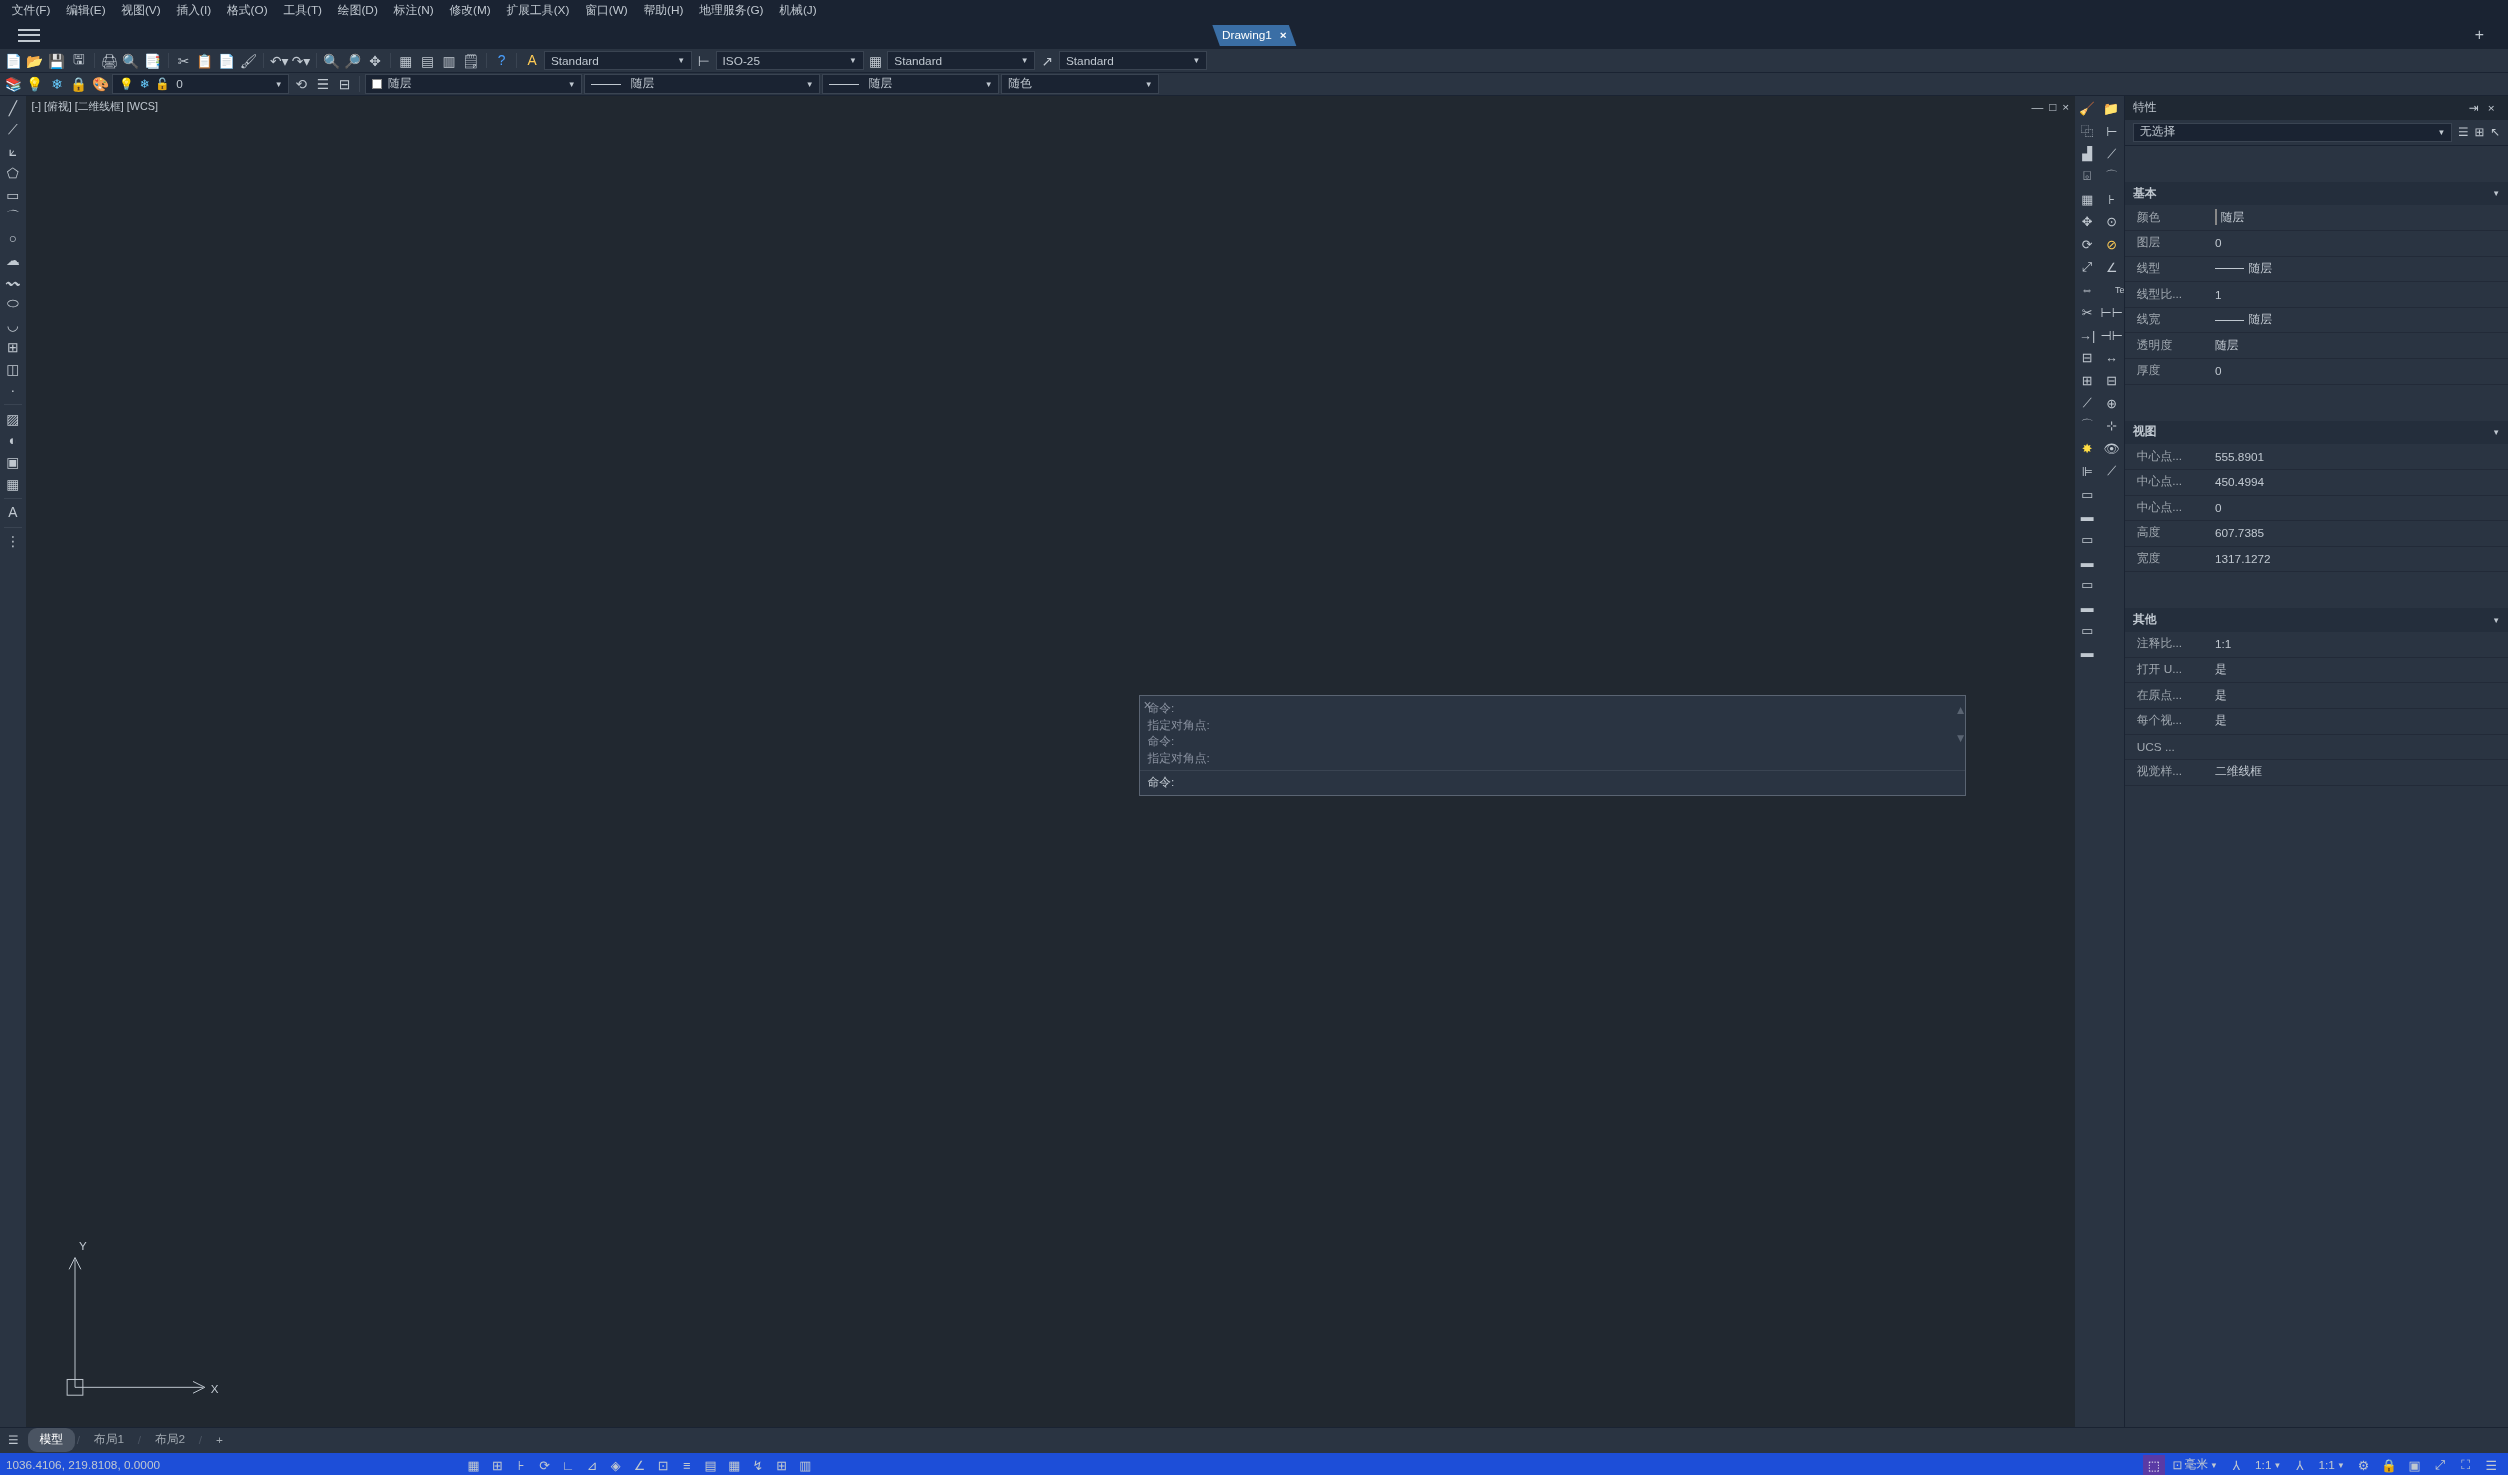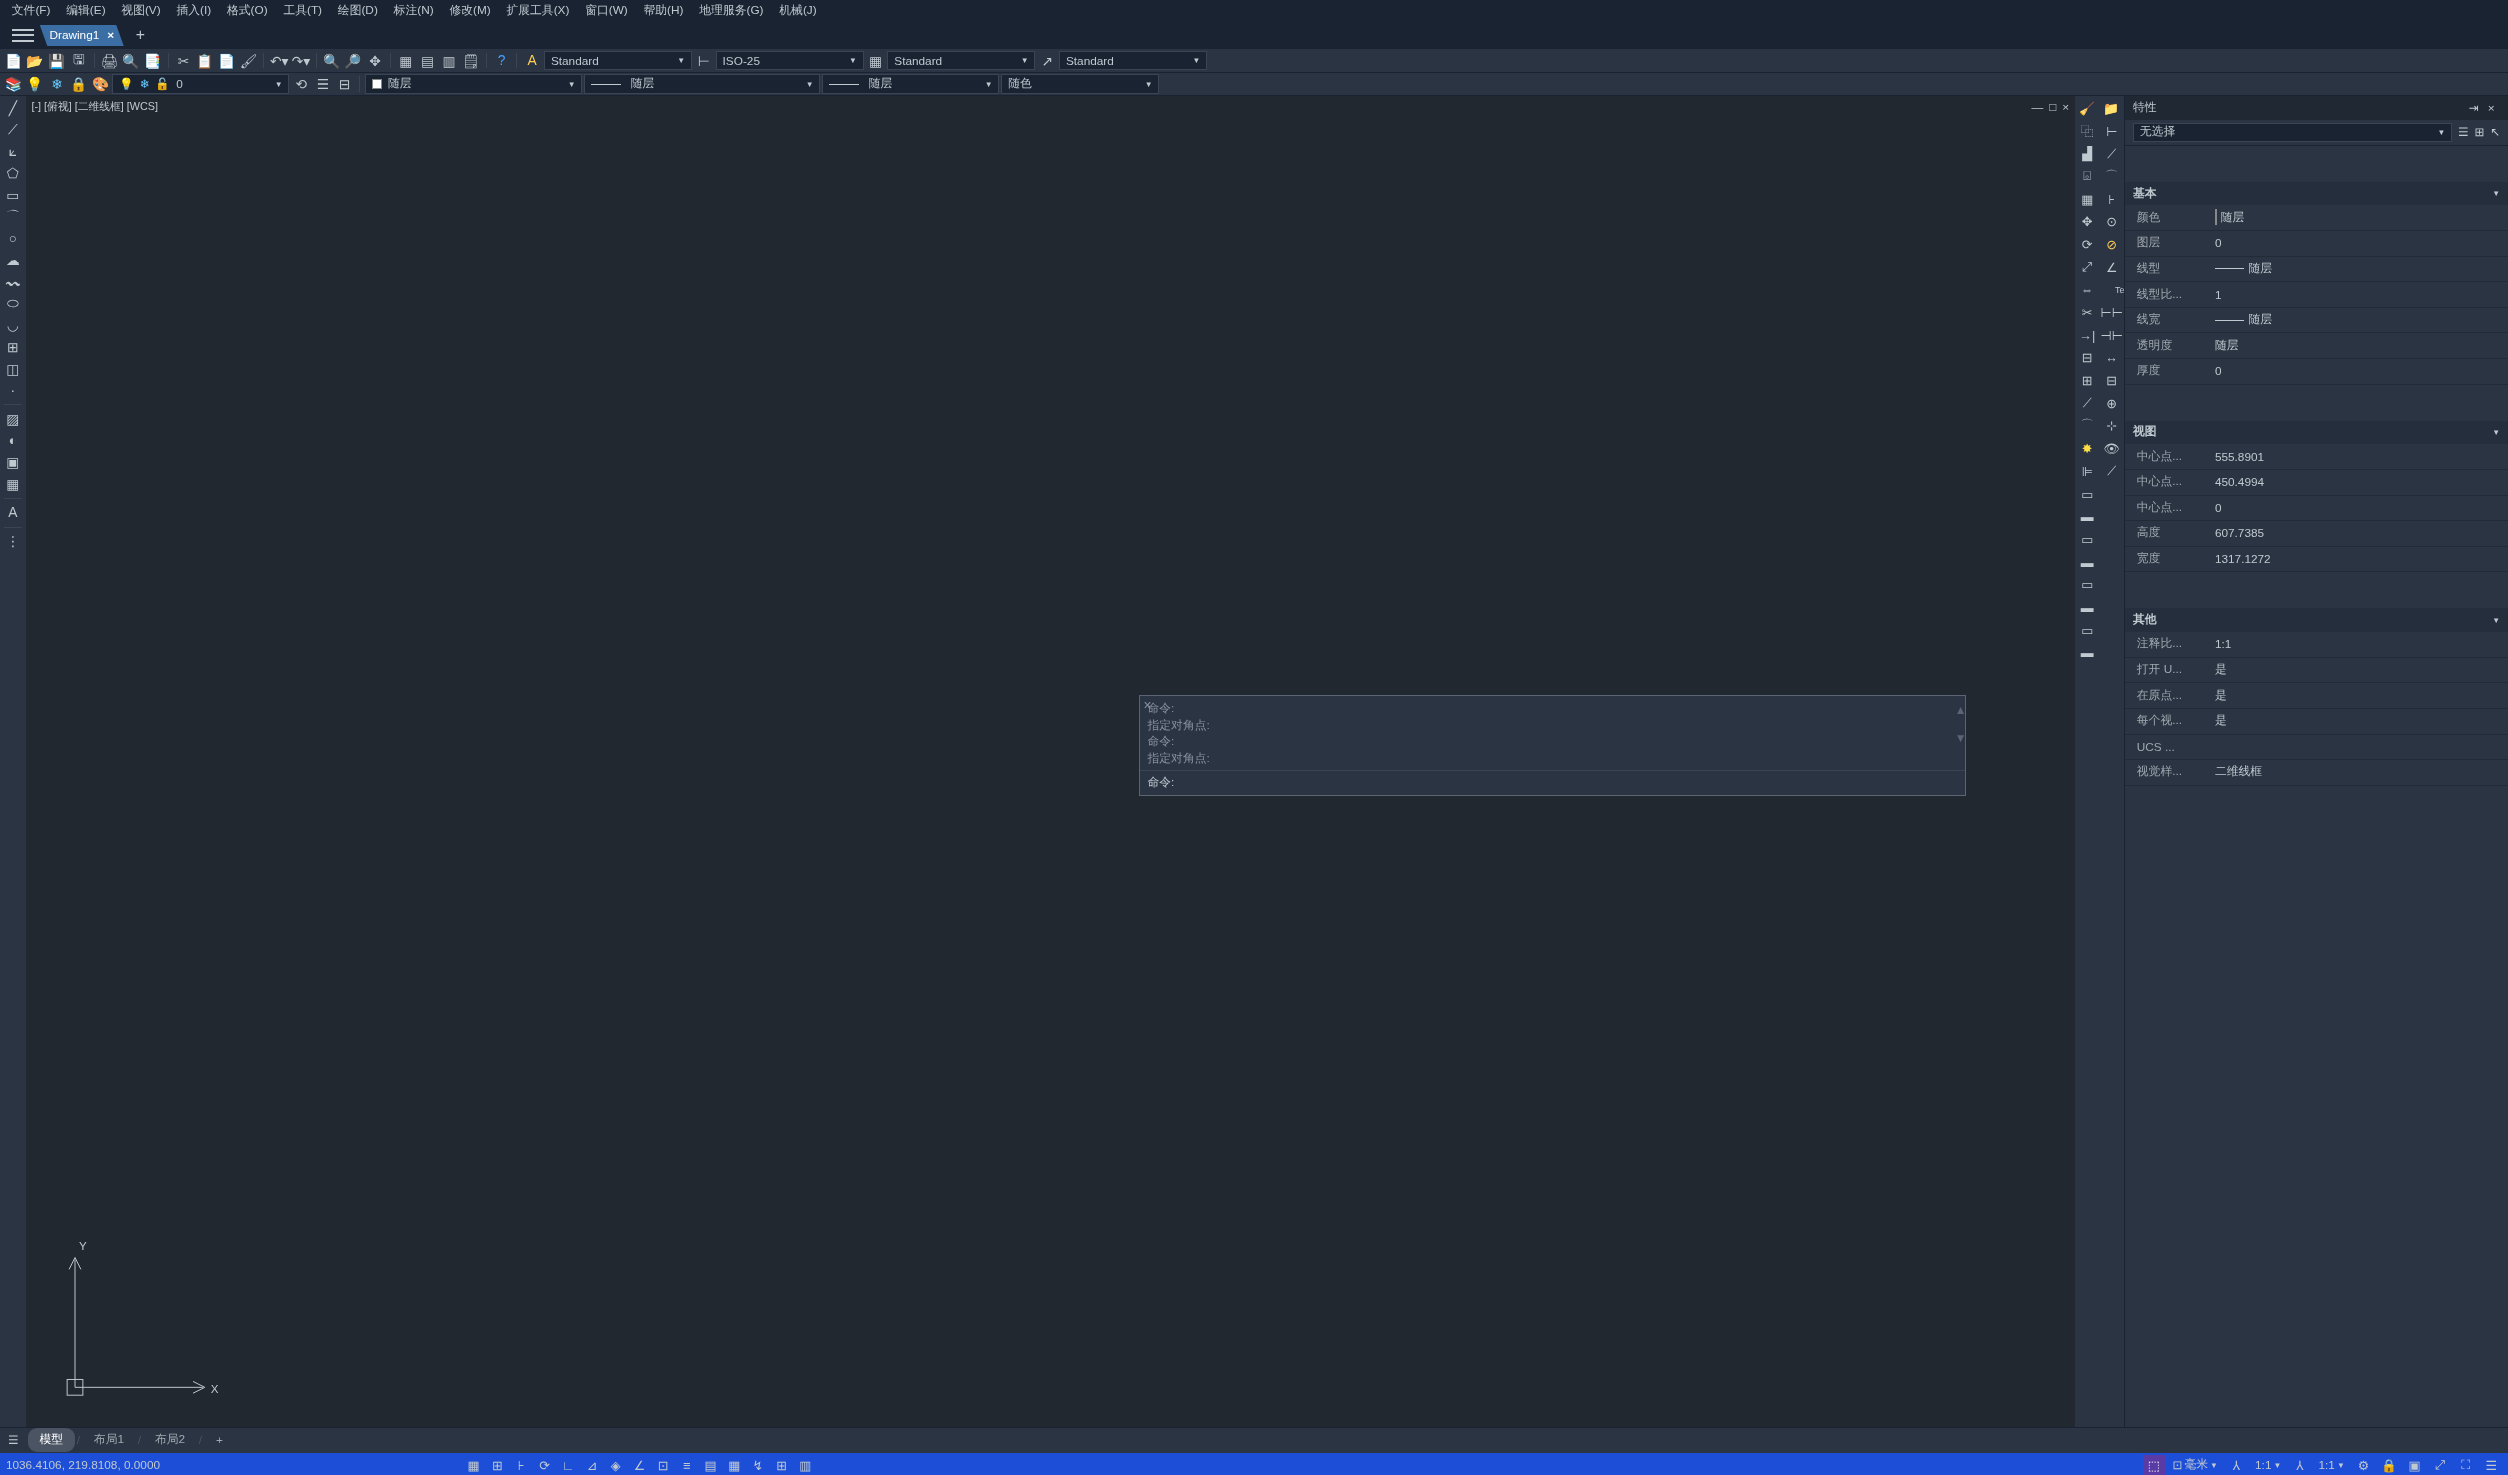--- a/index.html
+++ b/index.html
@@ -3,21 +3,21 @@
 <meta charset="utf-8">
 <style>
 * { margin: 0; padding: 0; box-sizing: border-box; font-family: "Microsoft YaHei", sans-serif; font-size: 11.8px; }
 body { background: #1a2332; color: #c0c8d0; overflow: hidden; width: 2508px; height: 1476px; }
 
 
 .menubar { height: 21.7px; background: #1a2332; display: flex; align-items: center; padding: 0 3.9px; }
 .menubar span { padding: 0 7.9px; cursor: pointer; }
 
 
-.tabbar { height: 27.6px; background: #1a2332; display: flex; align-items: center; gap: 5.9px; padding: 0 12px; }
+.tabbar { height: 27.6px; background: #1a2332; display: flex; align-items: center; gap: 5.9px; padding: 0 18px; justify-content: space-between; }
 .hamburger { width: 21.7px; height: 17.7px; display: flex; flex-direction: column; justify-content: space-between; padding: 2px 0; }
 .hamburger div { height: 2px; background: #c0c8d0; }
 .tab { background: #3a6ea5; color: #fff; padding: 3.9px 9.9px; display: flex; align-items: center; gap: 7.9px; clip-path: polygon(0 0, calc(100% - 7.9px) 0, 100% 100%, 7.9px 100%); }
 .tab .close { font-weight: bold; cursor: pointer; }
 .newtab { color: #c0c8d0; font-size: 15.8px; padding: 0 5.9px; cursor: pointer; }
 
 
 .toolbar { height: 23.6px; background: #2a3442; display: flex; align-items: center; gap: 2px; padding: 0 3.9px; border-bottom: 1px solid #1a2332; }
 .tool-icon { width: 19.7px; height: 19.7px; display: flex; align-items: center; justify-content: center; cursor: pointer; font-size: 13.8px; }
 .tool-sep { width: 1px; height: 15.8px; background: #3a4452; margin: 0 3px; }

